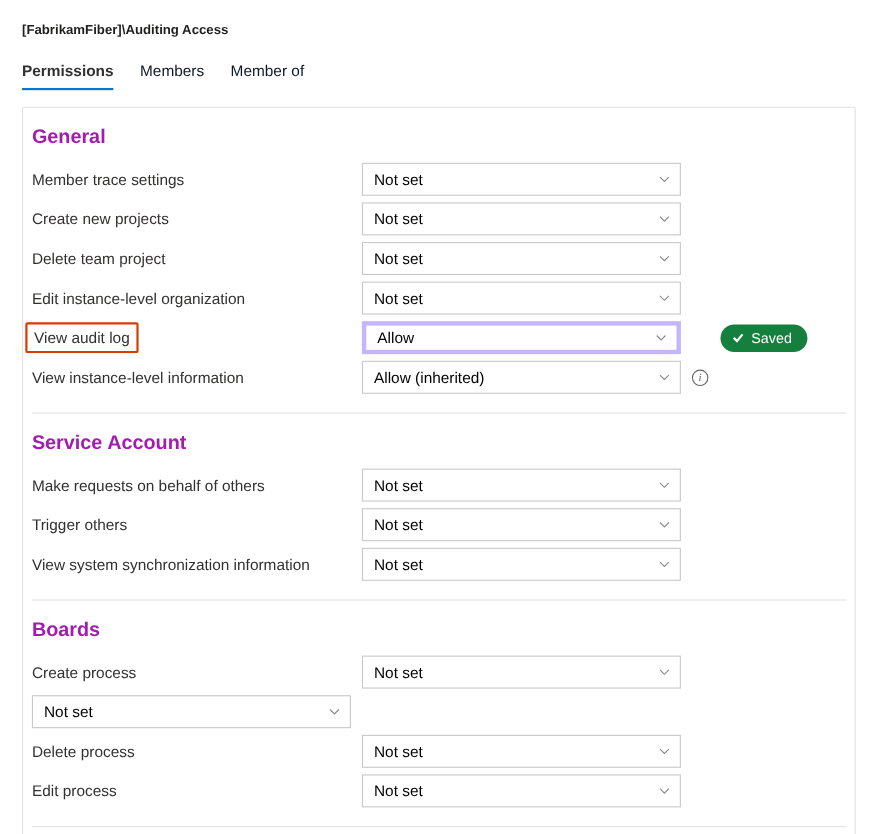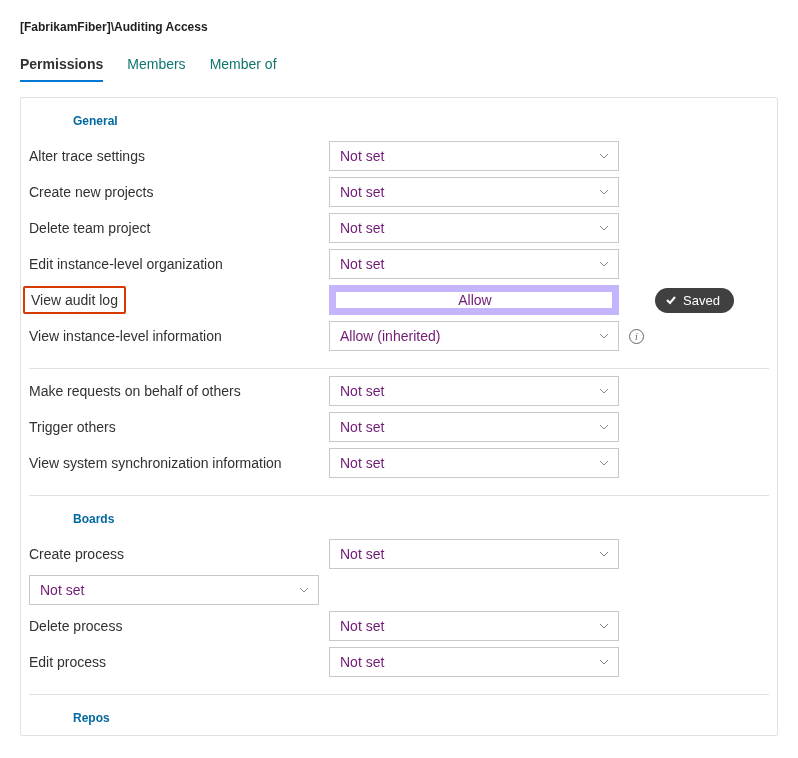--- a/index.html
+++ b/index.html
@@ -23,21 +23,21 @@
     }
     .tabs {
       display: flex;
       gap: 24px;
       border-bottom: 1px solid transparent;
       margin-bottom: 14px;
     }
     .tab {
       padding: 6px 0 10px 0;
       cursor: pointer;
-      color: #0f766e;
+      color: #0f172a;
       font-size: 14px;
       position: relative;
     }
     .tab.active {
       color: #323130;
       font-weight: 600;
       text-align: center;
     }
     .tab.active::after {
       content: "";
@@ -47,25 +47,24 @@
       bottom: 0;
       height: 2px;
       background: #0078d4;
     }
     .panel {
       border: 1px solid #e1e1e1;
       border-radius: 2px;
       padding: 4px 0 0 0;
     }
     .section-title {
-      font-size: 12px;
+      font-size: 18px;
       font-weight: 600;
       padding: 12px 8px 10px 8px;
-      color: #0369a1;
-      margin-left: 44px;
+      color: #a21caf;
     }
     .perm-row {
       display: flex;
       align-items: center;
       padding: 3px 8px;
     }
     .perm-label {
       flex: 0 0 300px;
       color: #323130;
       font-size: 14px;
@@ -88,32 +87,31 @@
     .perm-select {
       flex: 0 0 290px;
       height: 30px;
       border: 1px solid #c8c8c8;
       background: #fff;
       display: flex;
       align-items: center;
       justify-content: space-between;
       padding: 0 8px 0 10px;
       cursor: pointer;
-      color: #701a75;
+      color: #000000;
       font-size: 14px;
     }
     .perm-select.active {
-      border: 7px solid #c4b5fd;
-      flex-direction: column;
+      border: 4px solid #c4b5fd;
     }
     .badge-saved {
       display: inline-flex;
       align-items: center;
       gap: 6px;
-      background: #404040;
+      background: #15803d;
       color: #fff;
       border-radius: 14px;
       padding: 5px 14px 5px 10px;
       font-size: 13px;
       margin-left: 36px;
     }
     .check-icon {
       width: 12px;
       height: 12px;
     }
@@ -148,21 +146,21 @@
 <div class="tabs" id="tab-bar">
     <div class="tab active">Permissions</div>
     <div class="tab">Members</div>
     <div class="tab">Member of</div>
   </div>
 
 <div class="panel" id="panel">
     <div class="section-title">General</div>
     <div class="perm-row">
       <div class="label-cell">
-        <span class="perm-label">Alter trace settings</span>
+        <span class="perm-label">Member trace settings</span>
       </div>
       <div class="perm-select">
         <span>Not set</span>
         <svg width="12" height="12" viewBox="0 0 12 12">
           <path d="M2 4 L6 8 L10 4" stroke="#888" stroke-width="1" fill="none"></path>
         </svg>
       </div>
     </div>
     <div class="perm-row">
       <div class="label-cell">
@@ -221,20 +219,21 @@
       <div class="perm-select">
         <span>Allow (inherited)</span>
         <svg width="12" height="12" viewBox="0 0 12 12">
           <path d="M2 4 L6 8 L10 4" stroke="#888" stroke-width="1" fill="none"></path>
         </svg>
       </div>
       <span class="info-icon">i</span>
     </div>
     <div class="section-gap"></div>
     <hr class="section-divider">
+    <div class="section-title">Service Account</div>
     <div class="perm-row">
       <div class="label-cell">
         <span class="perm-label">Make requests on behalf of others</span>
       </div>
       <div class="perm-select">
         <span>Not set</span>
         <svg width="12" height="12" viewBox="0 0 12 12">
           <path d="M2 4 L6 8 L10 4" stroke="#888" stroke-width="1" fill="none"></path>
         </svg>
       </div>

